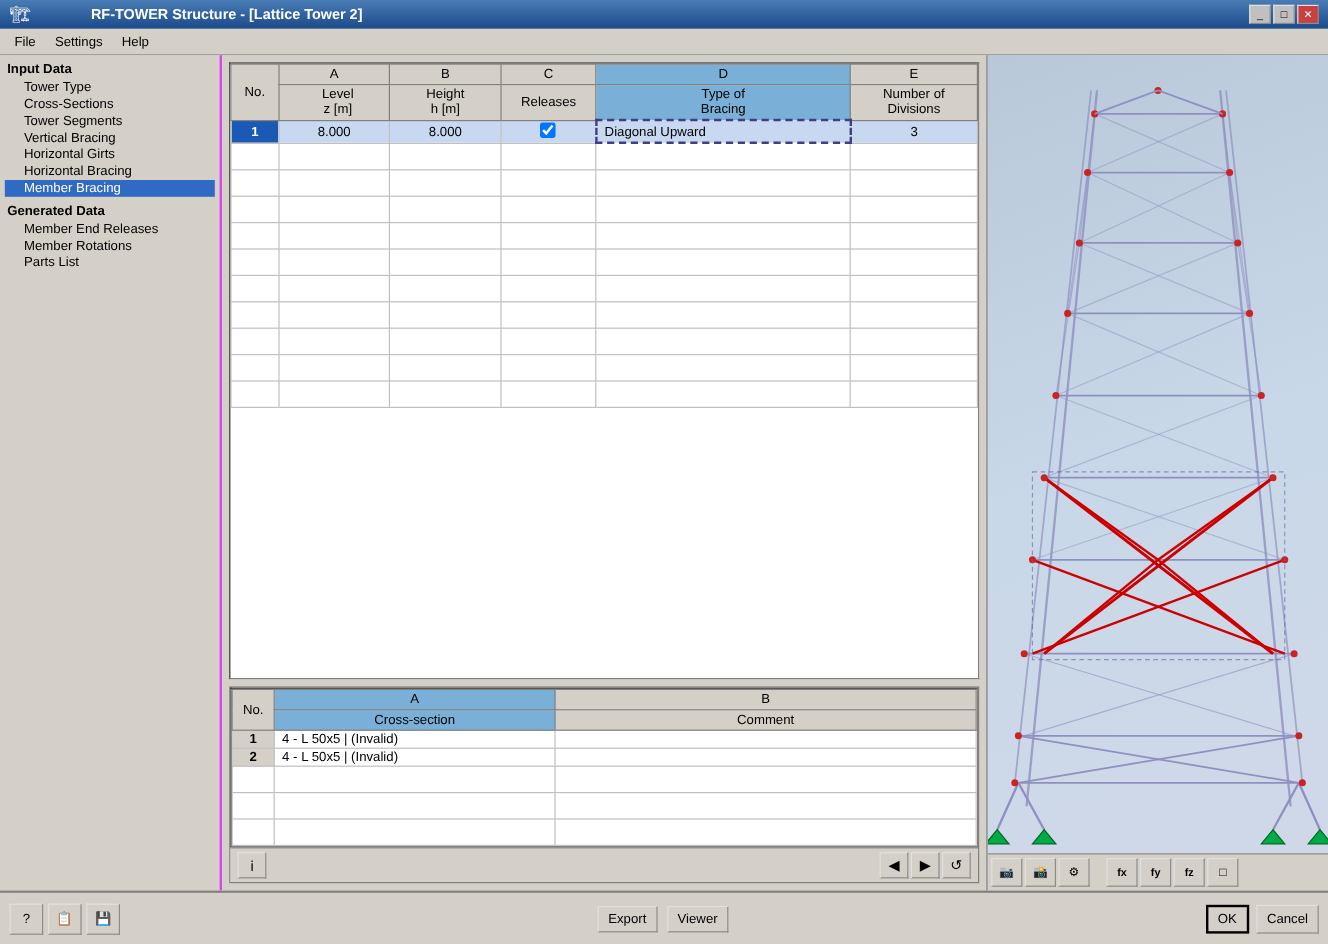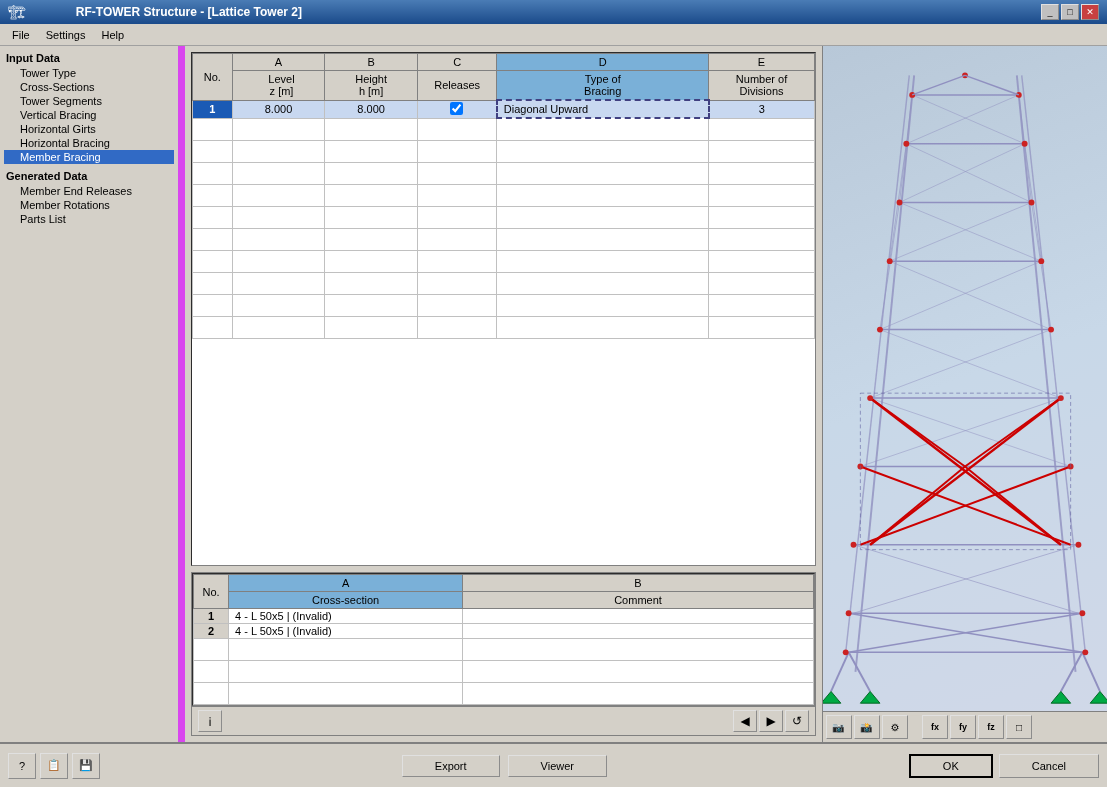--- a/index.html
+++ b/index.html
@@ -39,21 +39,21 @@
     }
     .menu-item {
       padding: 2px 8px;
       cursor: pointer;
       font-size: 11px;
     }
 
     .sidebar {
       width: 185px;
       background: #d4d0c8;
-      border-right: 7px solid #d946ef;
+      border-right: 2px solid #d946ef;
       padding: 4px;
       overflow-y: auto;
     }
     .sidebar-section-header {
       font-size: 11px;
       font-weight: bold;
       padding: 2px 2px;
       color: #000;
     }
     .sidebar-item {
@@ -123,21 +123,21 @@
       display: flex;
       align-items: center;
       justify-content: space-between;
       padding: 0 8px;
     }
     .bottom-left { display: flex; gap: 4px; }
     .bottom-center { display: flex; gap: 8px; }
     .bottom-right { display: flex; gap: 6px; }
 
     .action-btn {
-      padding: 4px 32px;
+      padding: 4px 8px;
       background: #d4d0c8;
       border: 1px outset #e0e0e0;
       cursor: pointer;
       font-size: 11px;
     }
     .action-btn.ok {
       background: #d4d0c8;
       border: 2px solid #000;
     }
 

